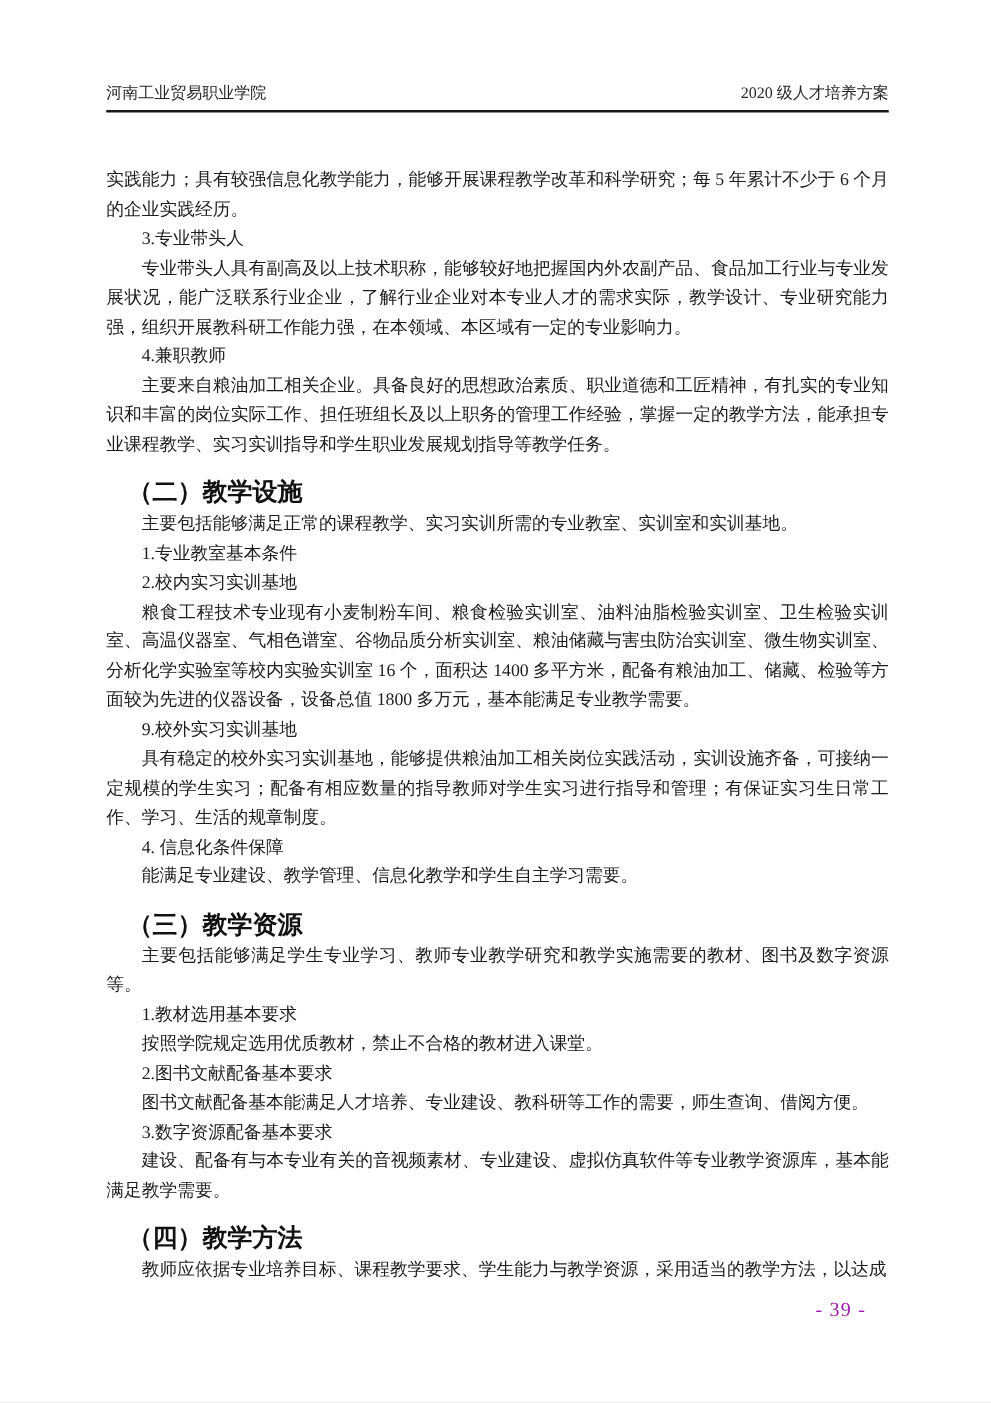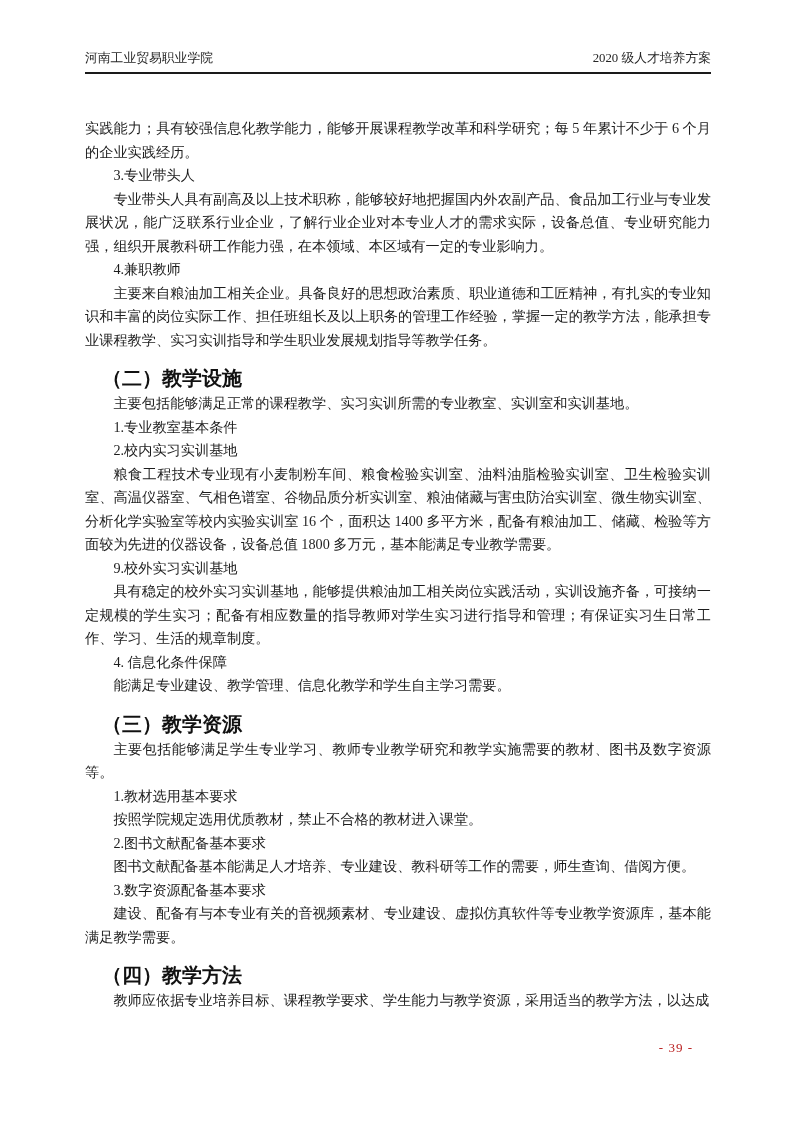--- a/index.html
+++ b/index.html
@@ -8,21 +8,21 @@
     width: 793px;
     height: 1122px;
     background: #ffffff;
     box-sizing: border-box;
     overflow: hidden;
     font-family: "Liberation Serif", "DejaVu Serif", serif;
     color: #1c1c1c;
   }
   .page-inner {
     margin: 0 82px 0 85px;
-    padding-top: 50px;
+    padding-top: 66px;
   }
   .header {
     display: flex;
     justify-content: space-between;
     align-items: flex-end;
     font-size: 12.8px;
     line-height: 17px;
     color: #262626;
     padding-bottom: 5px;
     border-bottom: 2px solid #1a1a1a;
@@ -44,38 +44,38 @@
     font-size: 20px;
     line-height: 24px;
     margin: 14px 0 2px 0;
     padding-left: 17px;
     color: #111111;
   }
   .footer {
     position: absolute;
     right: 100px;
     top: 1040px;
-    font-size: 13px;
-    color: #b91c1c;
+    font-size: 16px;
+    color: #a21caf;
     letter-spacing: 1px;
   }
 </style>
 </head>
 <body>
 
 <div class="page">
   <div class="page-inner">
     <div class="header">
       <span>河南工业贸易职业学院</span>
       <span>2020 级人才培养方案</span>
     </div>
     <div class="content">
         <p>实践能力；具有较强信息化教学能力，能够开展课程教学改革和科学研究；每 5 年累计不少于 6 个月的企业实践经历。</p>
         <p class="indent">3.专业带头人</p>
-        <p class="indent">专业带头人具有副高及以上技术职称，能够较好地把握国内外农副产品、食品加工行业与专业发展状况，能广泛联系行业企业，了解行业企业对本专业人才的需求实际，设备总值、专业研究能力强，组织开展教科研工作能力强，在本领域、本区域有一定的专业影响力。</p>
+        <p class="indent">专业带头人具有副高及以上技术职称，能够较好地把握国内外农副产品、食品加工行业与专业发展状况，能广泛联系行业企业，了解行业企业对本专业人才的需求实际，教学设计、专业研究能力强，组织开展教科研工作能力强，在本领域、本区域有一定的专业影响力。</p>
         <p class="indent">4.兼职教师</p>
         <p class="indent">主要来自粮油加工相关企业。具备良好的思想政治素质、职业道德和工匠精神，有扎实的专业知识和丰富的岗位实际工作、担任班组长及以上职务的管理工作经验，掌握一定的教学方法，能承担专业课程教学、实习实训指导和学生职业发展规划指导等教学任务。</p>
         <h3>（二）教学设施</h3>
         <p class="indent">主要包括能够满足正常的课程教学、实习实训所需的专业教室、实训室和实训基地。</p>
         <p class="indent">1.专业教室基本条件</p>
         <p class="indent">2.校内实习实训基地</p>
         <p class="indent">粮食工程技术专业现有小麦制粉车间、粮食检验实训室、油料油脂检验实训室、卫生检验实训室、高温仪器室、气相色谱室、谷物品质分析实训室、粮油储藏与害虫防治实训室、微生物实训室、分析化学实验室等校内实验实训室 16 个，面积达 1400 多平方米，配备有粮油加工、储藏、检验等方面较为先进的仪器设备，设备总值 1800 多万元，基本能满足专业教学需要。</p>
         <p class="indent">9.校外实习实训基地</p>
         <p class="indent">具有稳定的校外实习实训基地，能够提供粮油加工相关岗位实践活动，实训设施齐备，可接纳一定规模的学生实习；配备有相应数量的指导教师对学生实习进行指导和管理；有保证实习生日常工作、学习、生活的规章制度。</p>
         <p class="indent">4. 信息化条件保障</p>

